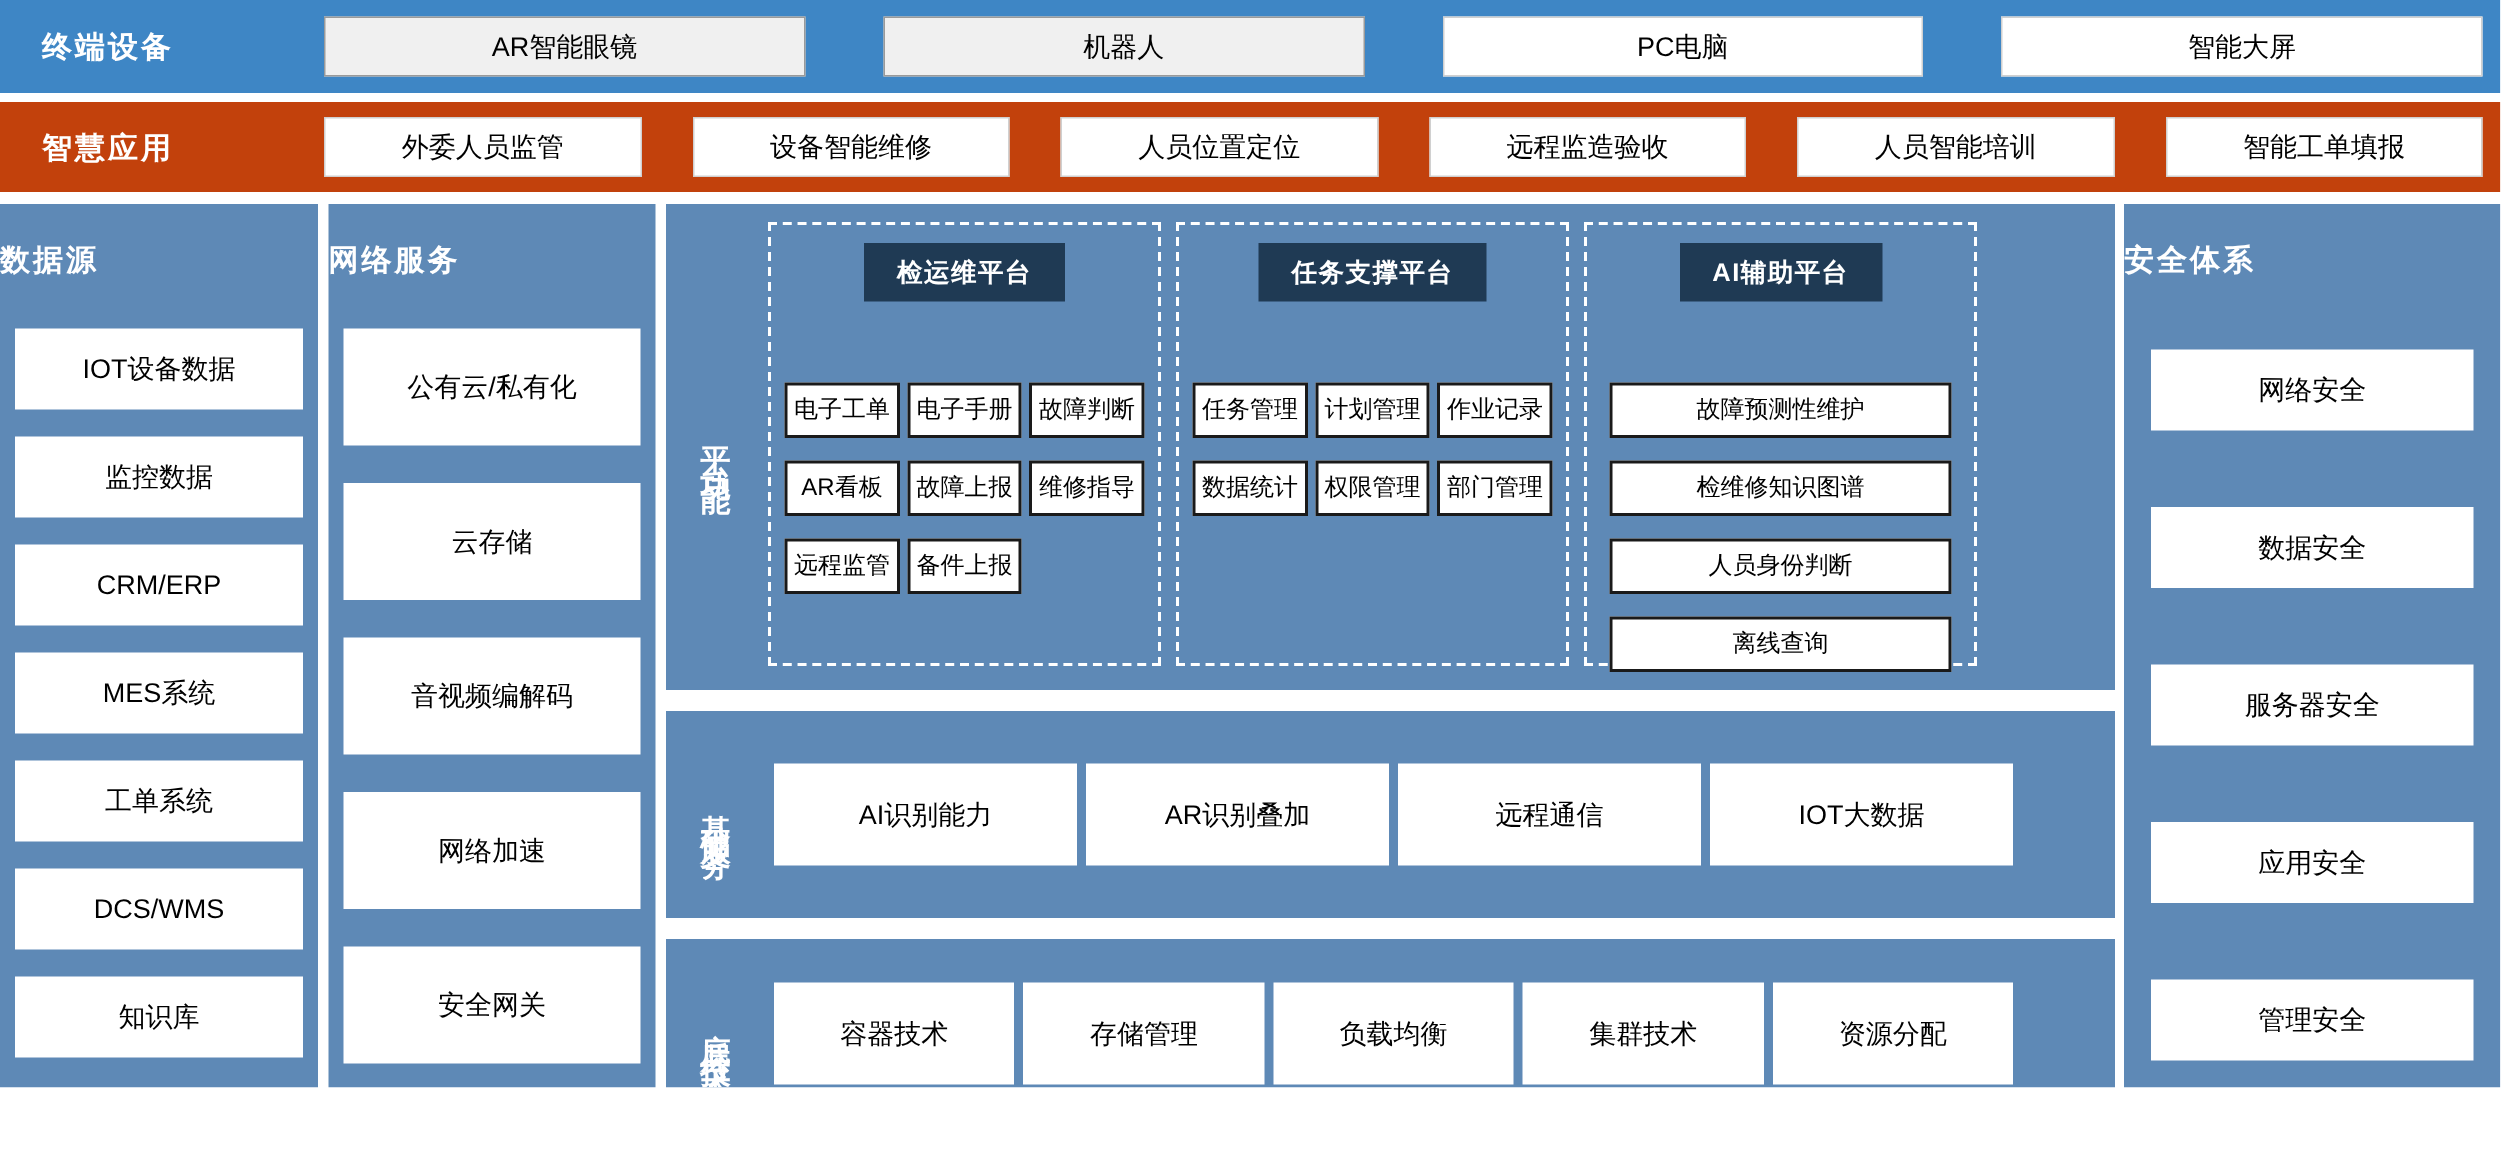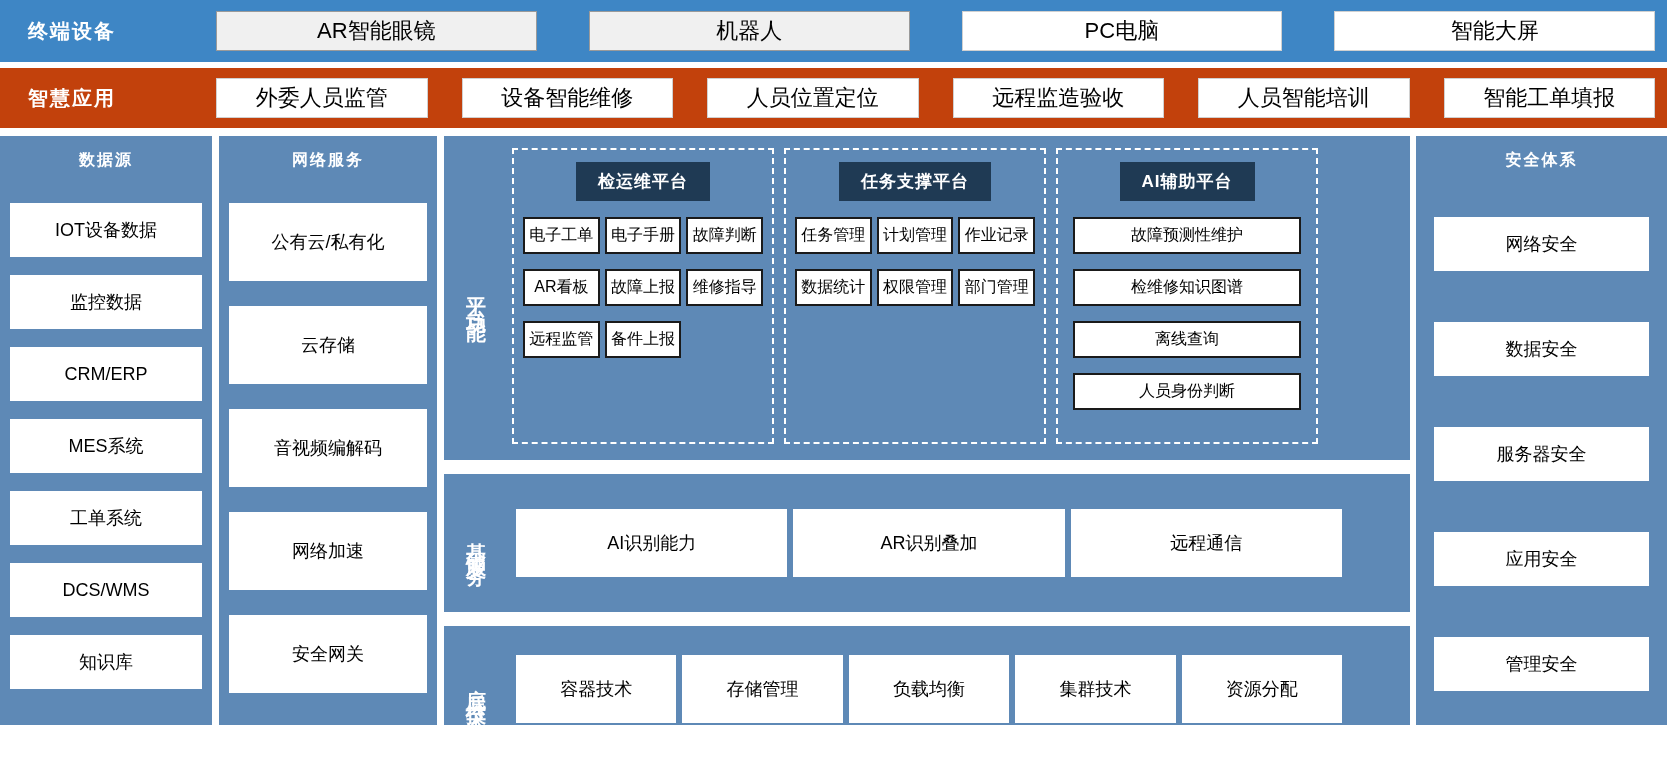--- a/index.html
+++ b/index.html
@@ -8,51 +8,51 @@
   .page { position:relative; width:1667px; height:725px; background:#fff; overflow:hidden; }
 
   
   .band { display:flex; align-items:center; width:100%; }
   .band1 { height:62px; background:#3E86C5; margin-bottom:6px; }
   .band2 { height:60px; background:#c2410c; margin-bottom:8px; }
   .band-label { width:216px; padding-left:28px; color:#fff; font-weight:bold; font-size:20px; letter-spacing:2px; flex:none; }
   .band-items { flex:1; display:flex; align-items:center; padding-right:12px; }
   .band1 .band-items { gap:52px; }
   .band2 .band-items { gap:34px; }
-  .band-box { flex:1; height:40px; background:#fff; border:1px solid #d0d0d0; display:flex; align-items:center; justify-content:center; font-size:22px; color:#000; }
+  .band-box { flex:1; height:40px; background:#fff; border:1px solid #d0d0d0; display:flex; align-items:center; justify-content:center; font-size:18px; color:#000; }
   .band1 .band-items div:nth-of-type(-n+2) { background:#f0f0f0; border:1px solid #9a9a9a; }
 
   
   .main { display:flex; height:616px; margin-bottom:5px; }
   .panel { background:#5E89B6; }
   .col-datasource { width:212px; margin-right:7px; }
   .col-network { width:218px; margin-right:7px; }
   .center { width:966px; margin-right:6px; display:flex; flex-direction:column; background:transparent; }
   .col-security { width:251px; }
 
-  .panel-title { text-align:center; color:#fff; font-weight:bold; font-size:16px; margin-top:14px; letter-spacing:2px; }
+  .panel-title { color:#fff; font-weight:bold; font-size:20px; margin-top:24px; letter-spacing:2px; }
   .stack { display:flex; flex-direction:column; padding:0 10px; }
   .white-box { background:#fff; color:#000; display:flex; align-items:center; justify-content:center; font-size:18px; }
   .col-datasource .stack { margin-top:32px; gap:18px; }
   .col-datasource .white-box { height:54px; }
   .col-network .stack { margin-top:32px; gap:25px; }
   .col-network .white-box { height:78px; }
   .col-security .stack { margin-top:46px; gap:51px; padding:0 18px; }
   .col-security .white-box { height:54px; }
 
   
   .center-panel { display:flex; }
   .p-platform { height:324px; margin-bottom:14px; }
   .p-services { height:138px; margin-bottom:14px; }
   .p-tech { height:126px; }
   .label-col { width:66px; flex:none; display:flex; align-items:center; justify-content:center; }
   .vlabel { writing-mode:vertical-rl; text-orientation:upright; color:#fff; font-weight:bold; font-size:20px; letter-spacing:8px; }
 
   .platform-wrap { flex:1; display:flex; gap:10px; margin:12px 92px 16px 2px; }
-  .pgroup { flex:1; border:2px dashed #fff; padding:12px 9px; display:flex; flex-direction:column; }
+  .pgroup { flex:1; border:2px dashed #fff; padding:12px 9px; display:flex; flex-direction:column;gap:38px; }
   .pgroup-title { align-self:center; background:#1F3A54; color:#fff; font-weight:bold; font-size:17px; padding:8px 22px; margin-bottom:16px; letter-spacing:1px; white-space:nowrap; }
   .pgrid { display:grid; grid-template-columns:1fr 1fr 1fr; column-gap:5px; row-gap:15px; align-content:start; }
   .pgrid.single { grid-template-columns:1fr; padding:0 6px; }
   .pbox { height:37px; background:#fff; border:2px solid #1a1a1a; color:#000; display:flex; align-items:center; justify-content:center; font-size:16px; }
 
   .hrow { flex:1; display:flex; align-items:center; gap:6px; padding:0 68px 0 6px; }
   .hbox { flex:1; height:68px; background:#fff; color:#000; display:flex; align-items:center; justify-content:center; font-size:18px; }
 
   .bottom-bar { height:10px; width:100%; background:#3E86C5; }
 </style>
@@ -148,37 +148,38 @@
                 <div class="pbox">部门管理</div>
               </div>
           </div>
 
           <div class="pgroup">
             <div class="pgroup-title">AI辅助平台</div>
             <div class="pgrid single">
 
             <div class="pbox">故障预测性维护</div>
                 <div class="pbox">检维修知识图谱</div>
+                <div class="pbox">人员身份判断</div>
                 <div class="pbox">离线查询</div>
-                <div class="pbox">人员身份判断</div>
               </div>
           </div>
 
         </div>
       </div>
 
       <div class="panel center-panel p-services">
         <div class="label-col">
           <div class="vlabel">基础服务</div>
         </div>
         <div class="hrow">
 
         <div class="hbox">AI识别能力</div>
             <div class="hbox">AR识别叠加</div>
             <div class="hbox">远程通信</div>
+            <div class="hbox">IOT大数据</div>
           </div>
       </div>
 
       <div class="panel center-panel p-tech">
         <div class="label-col">
           <div class="vlabel">底层技术</div>
         </div>
         <div class="hrow">
 
         <div class="hbox">容器技术</div>

